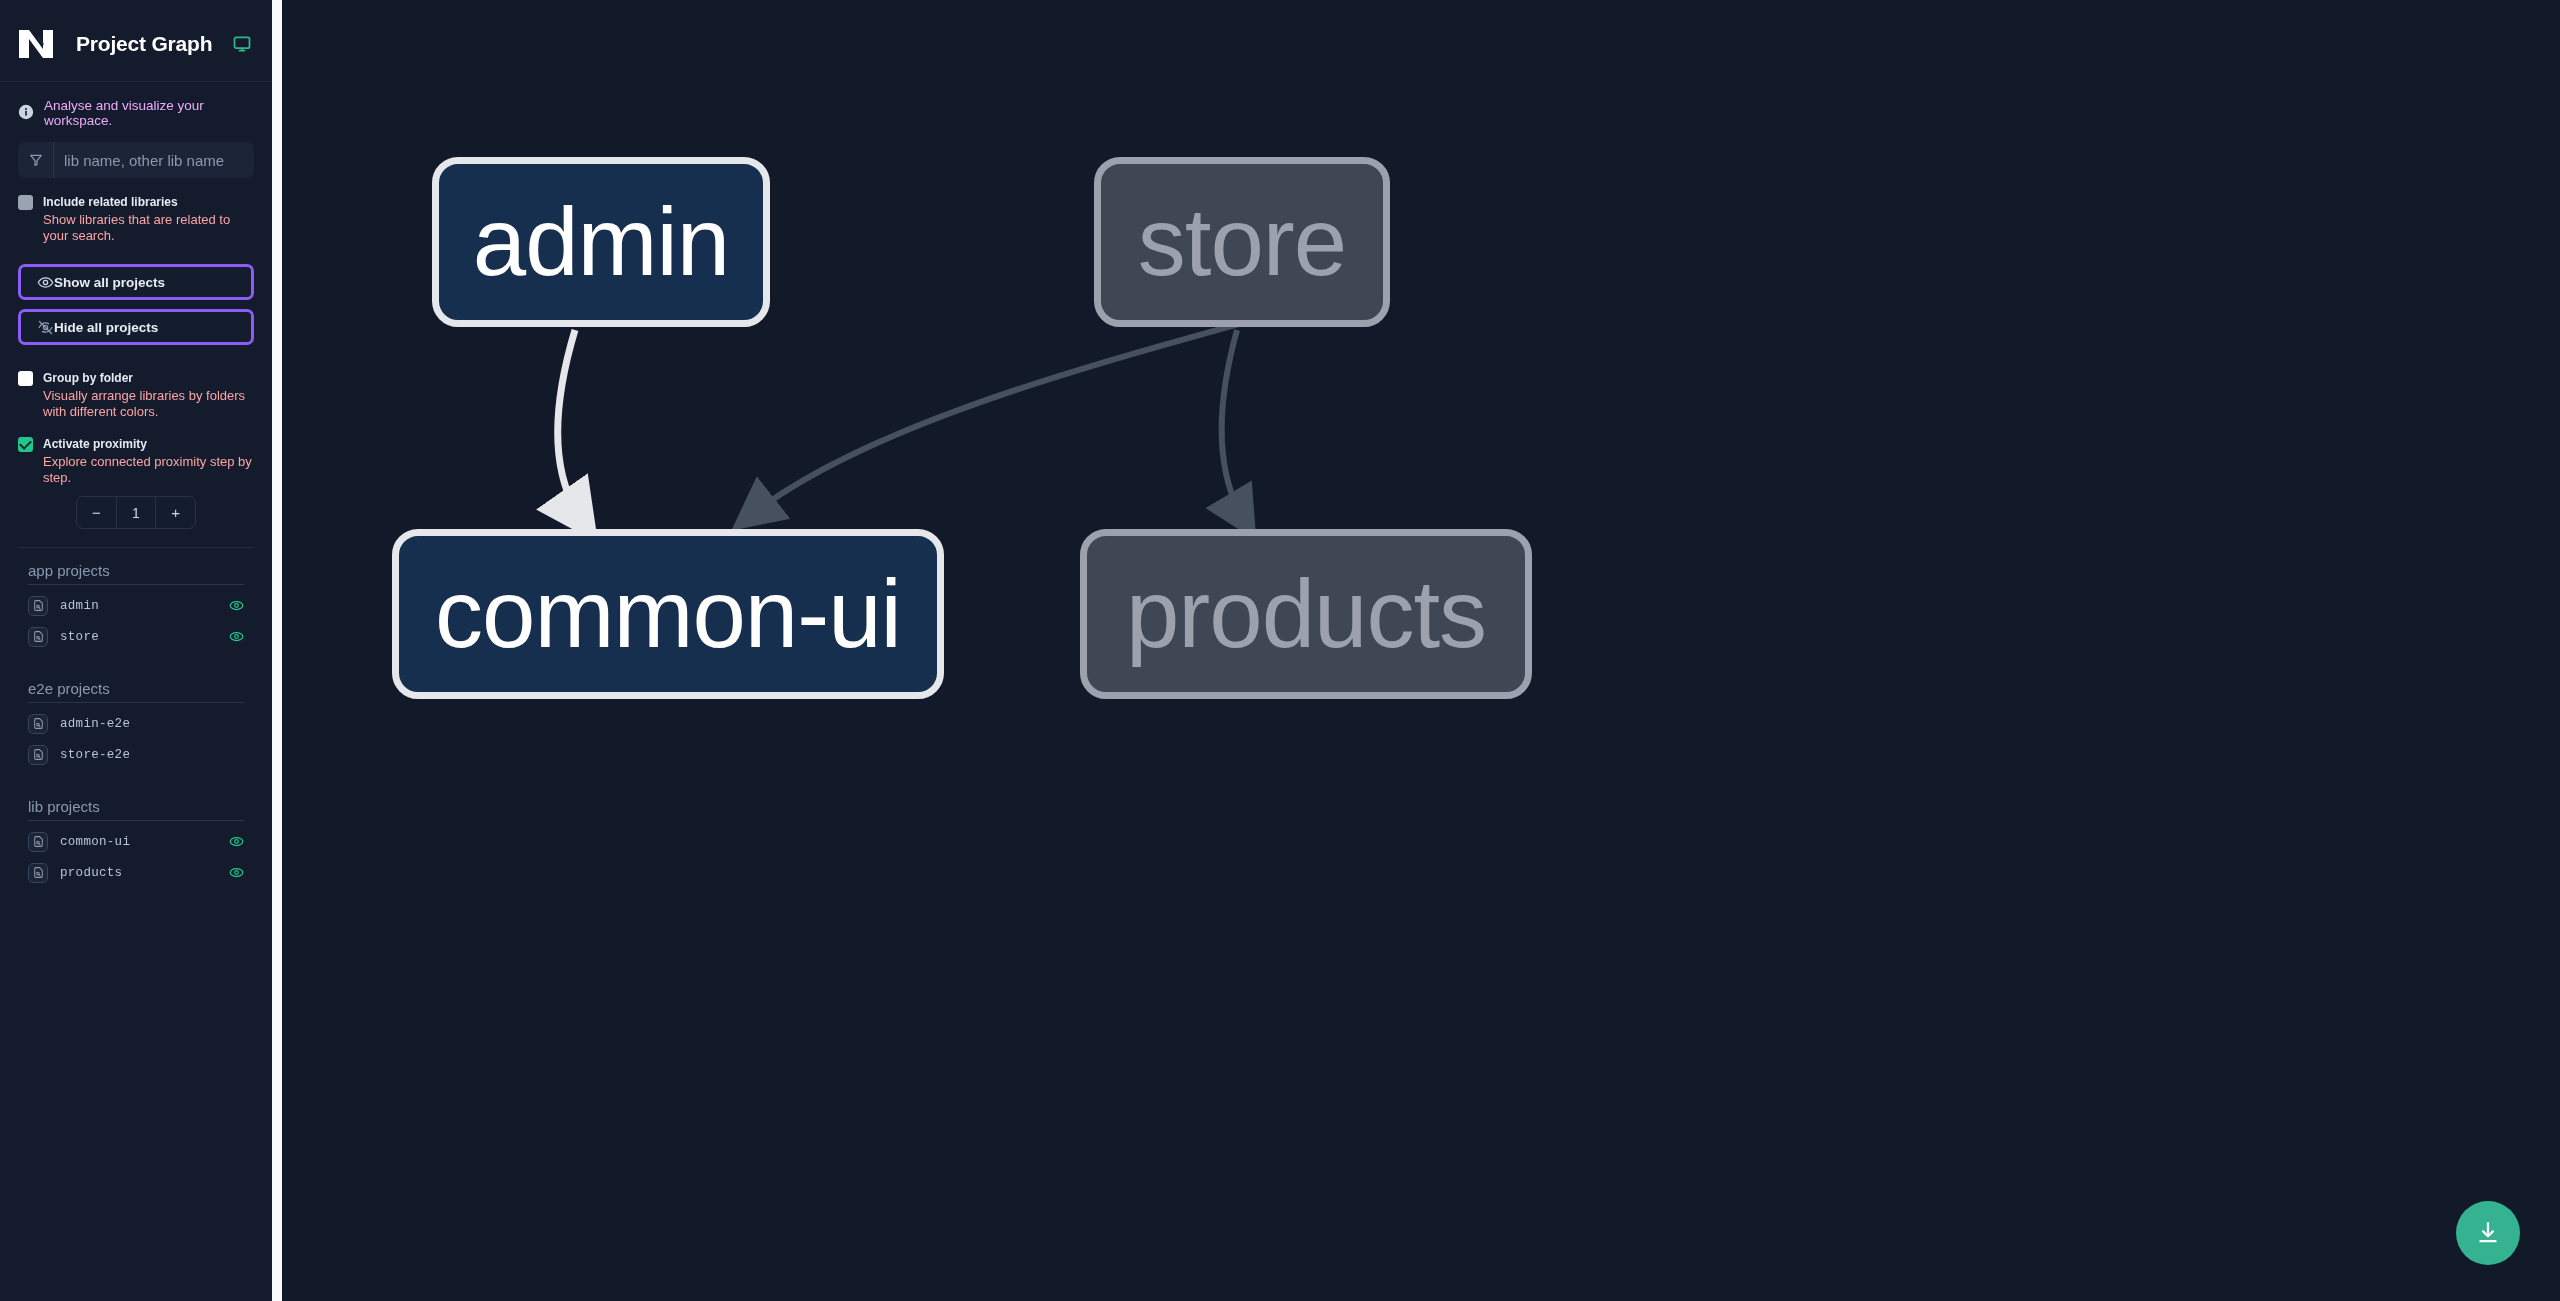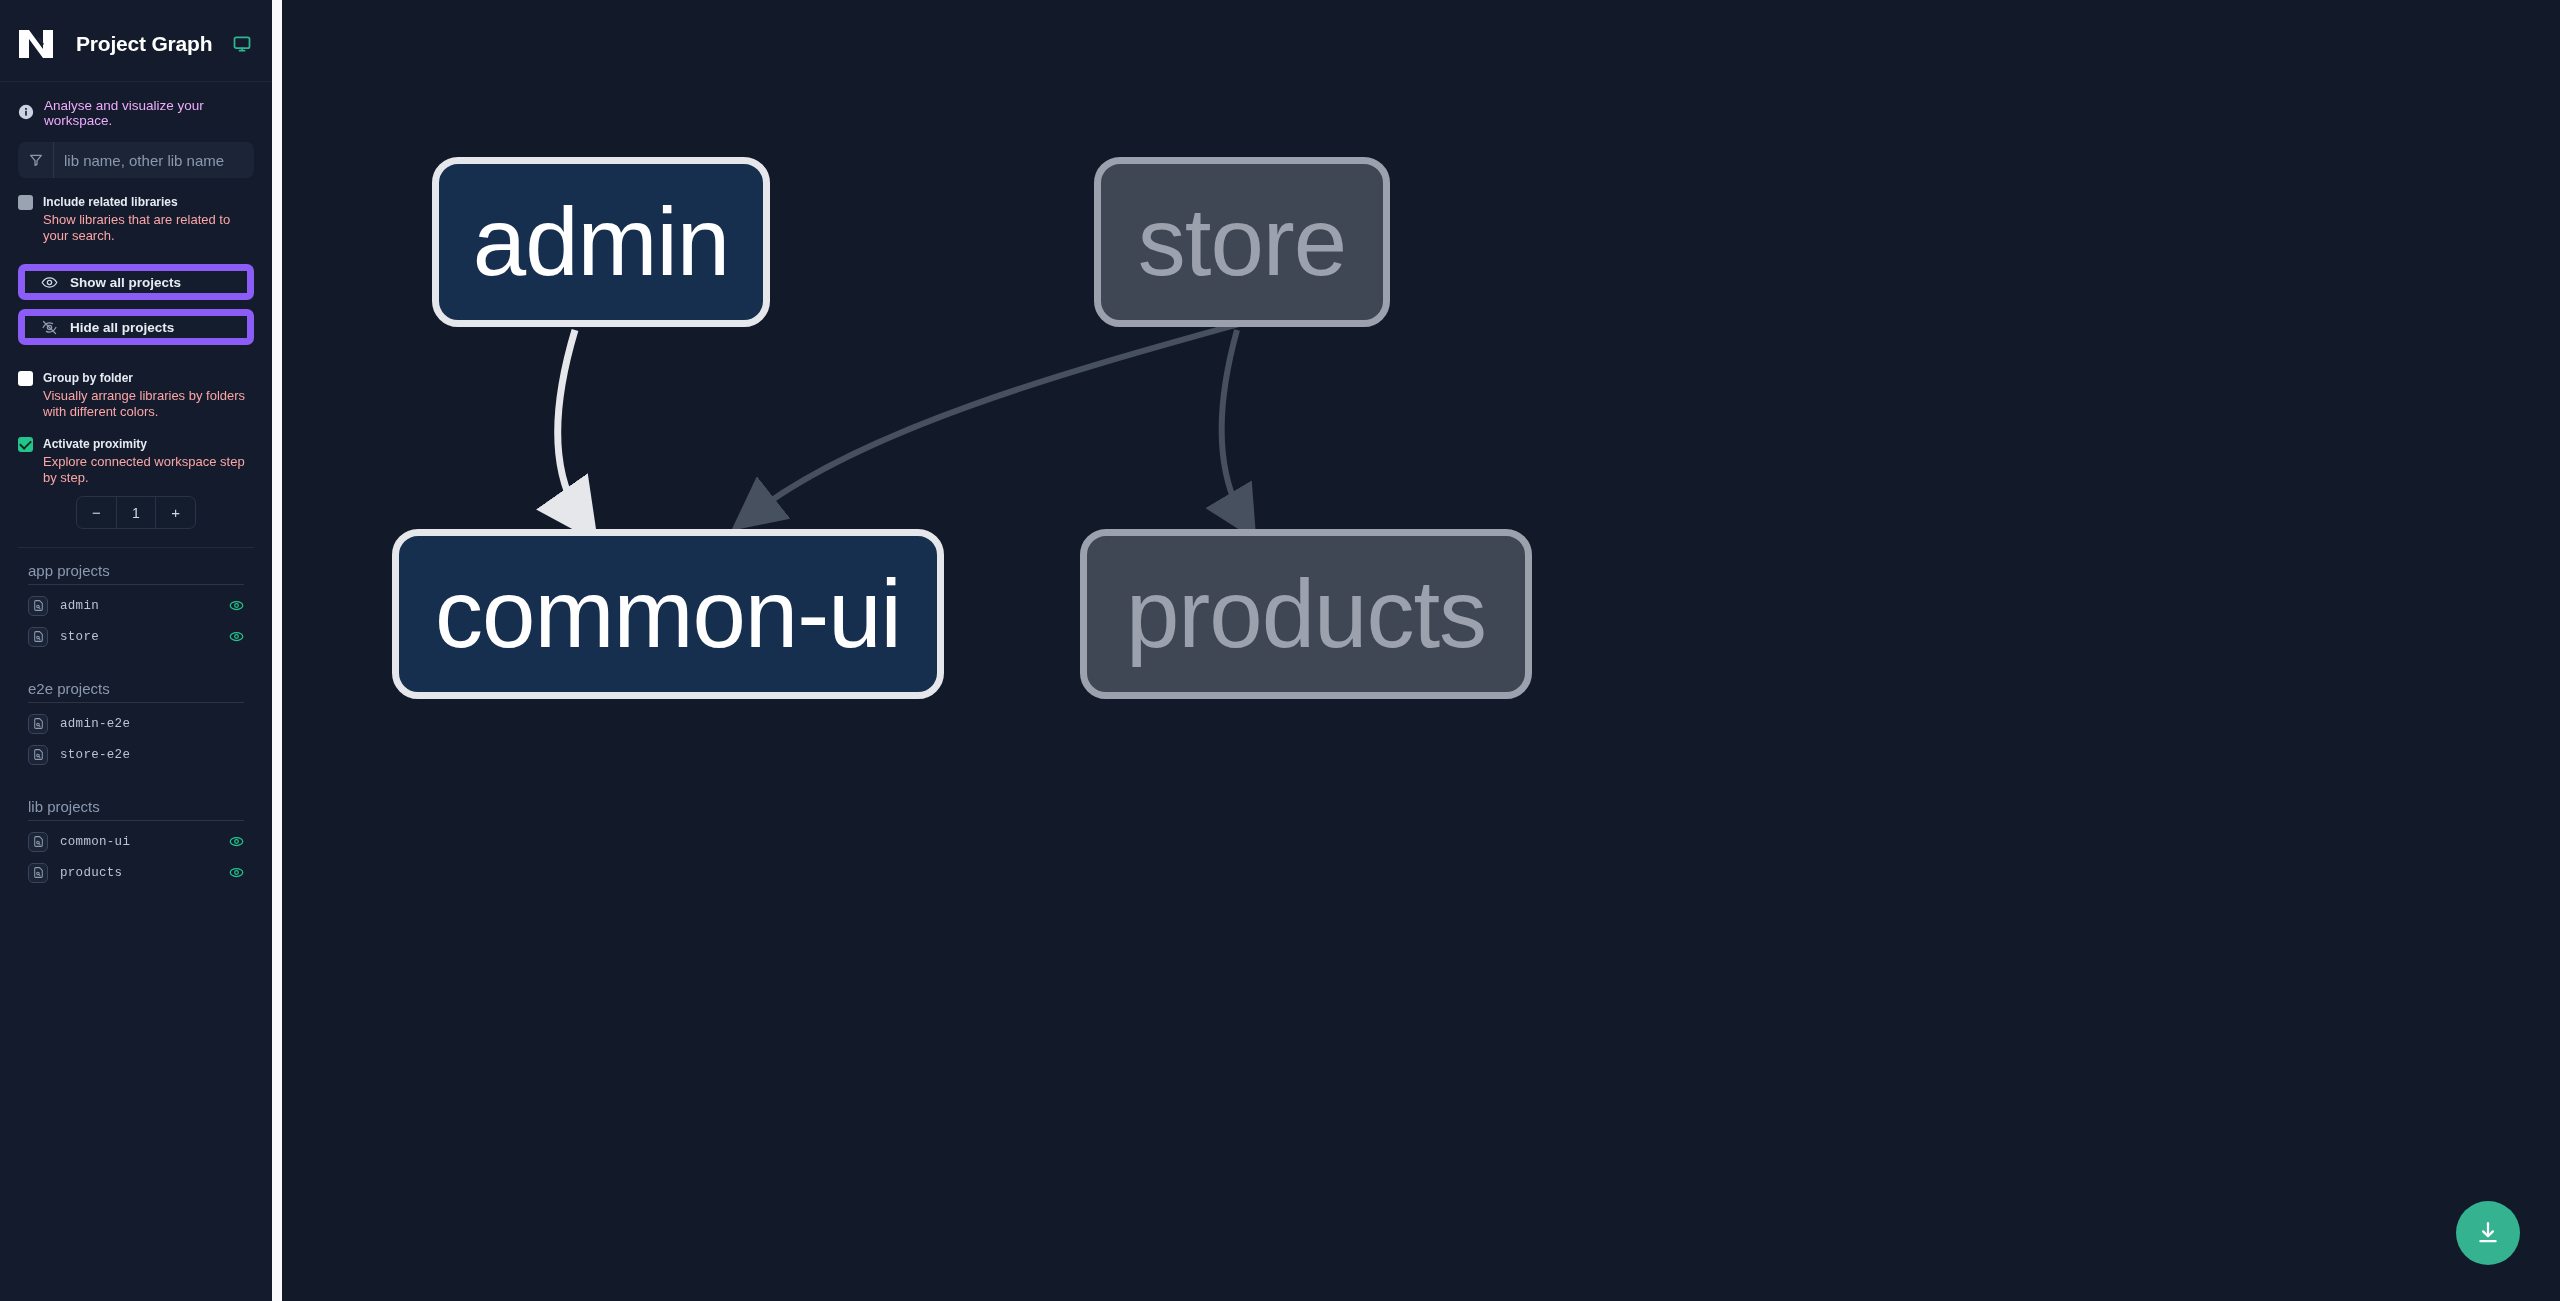--- a/index.html
+++ b/index.html
@@ -133,25 +133,24 @@
   .opt-desc {
     font-size: 13px;
     color: #fca5a5;
     line-height: 16px;
     margin-top: 1px;
   }
 
   .pill-btn {
     display: flex;
     align-items: center;
-    gap: 12px;
     width: 100%;
     height: 36px;
     padding: 0 16px;
-    border: 7px solid #8b5cf6;
+    border: 3px solid #8b5cf6;
     border-radius: 7px;
     background: #141d2e;
     color: #e7ecf3;
     font-size: 13.5px;
     font-weight: 700;
     font-family: "Liberation Sans", sans-serif;
     margin-bottom: 9px;
     cursor: pointer;
   }
 
@@ -344,21 +343,21 @@
         <span class="opt-text">
           <span class="opt-title">Group by folder</span>
           <span class="opt-desc" style="display:block">Visually arrange libraries by folders with different colors.</span>
         </span>
       </div>
 
       <div class="opt-row" style="padding-bottom:0">
         <span class="cbx checked"></span>
         <span class="opt-text">
           <span class="opt-title">Activate proximity</span>
-          <span class="opt-desc" style="display:block">Explore connected workspace step by step.</span>
+          <span class="opt-desc" style="display:block">Explore connected proximity step by step.</span>
         </span>
       </div>
 
       <div class="stepper">
         <div>−</div>
         <div class="val">1</div>
         <div>+</div>
       </div>
 
       <div class="sb-sep"></div>

